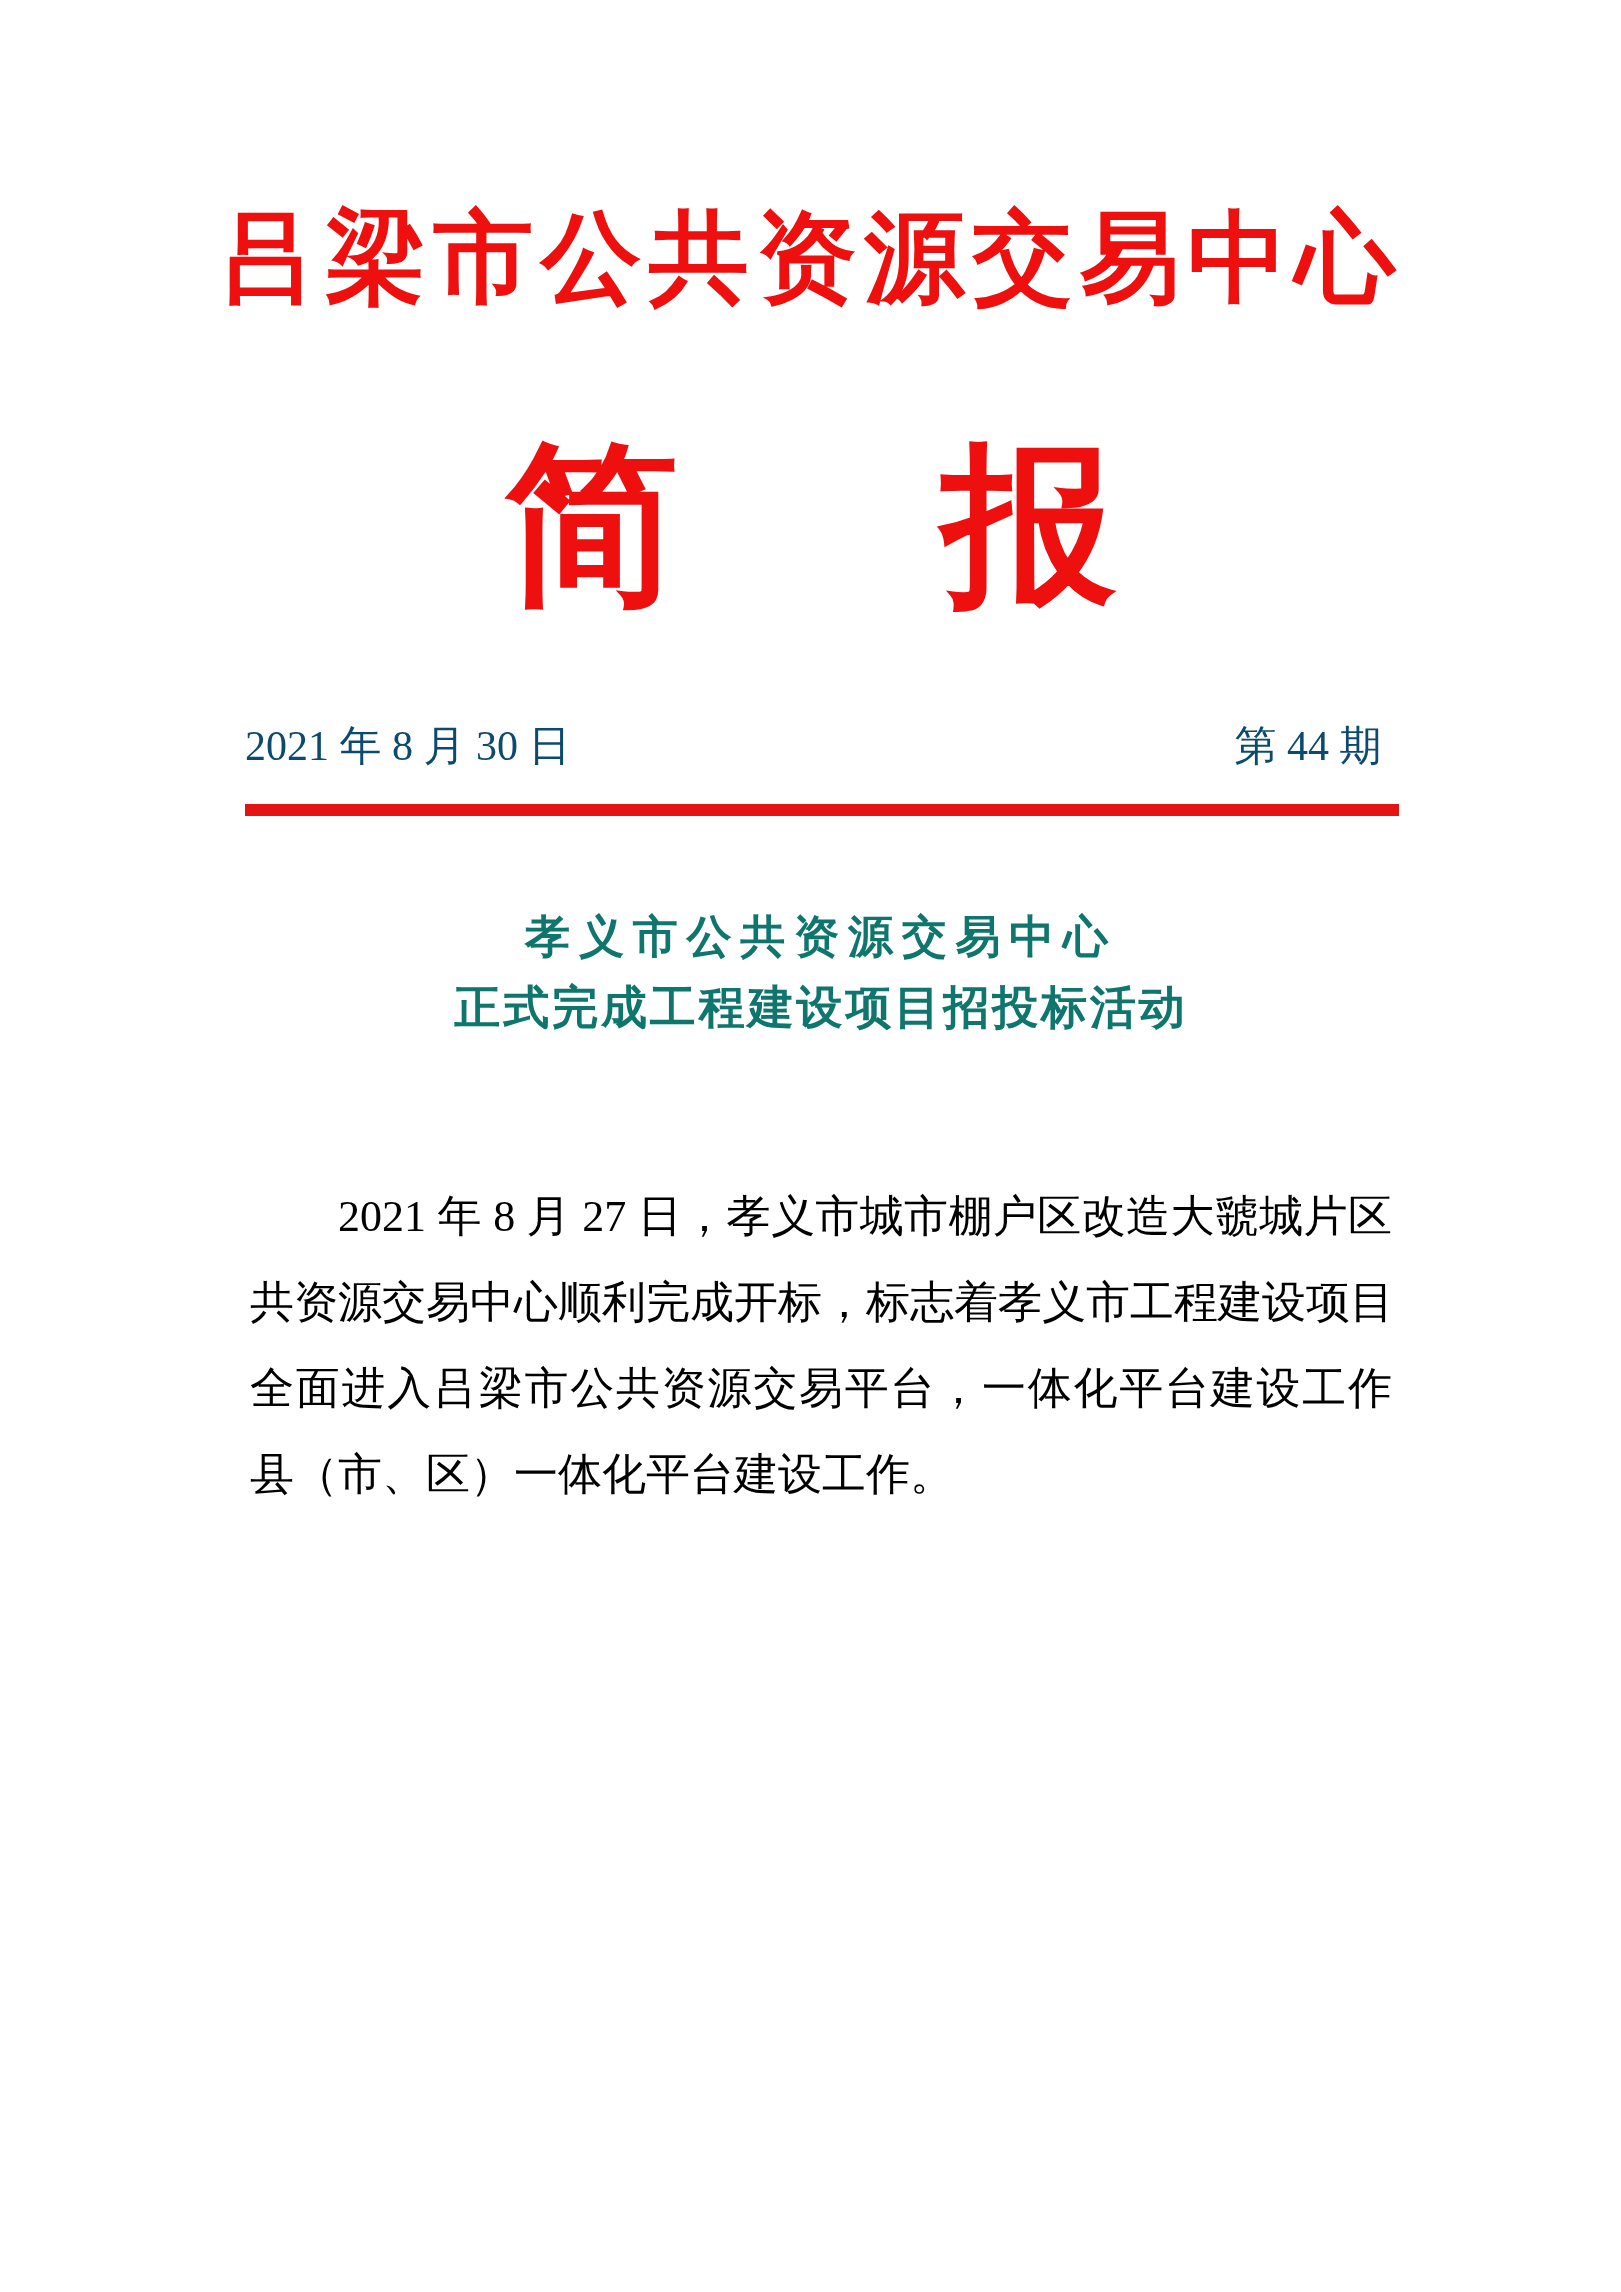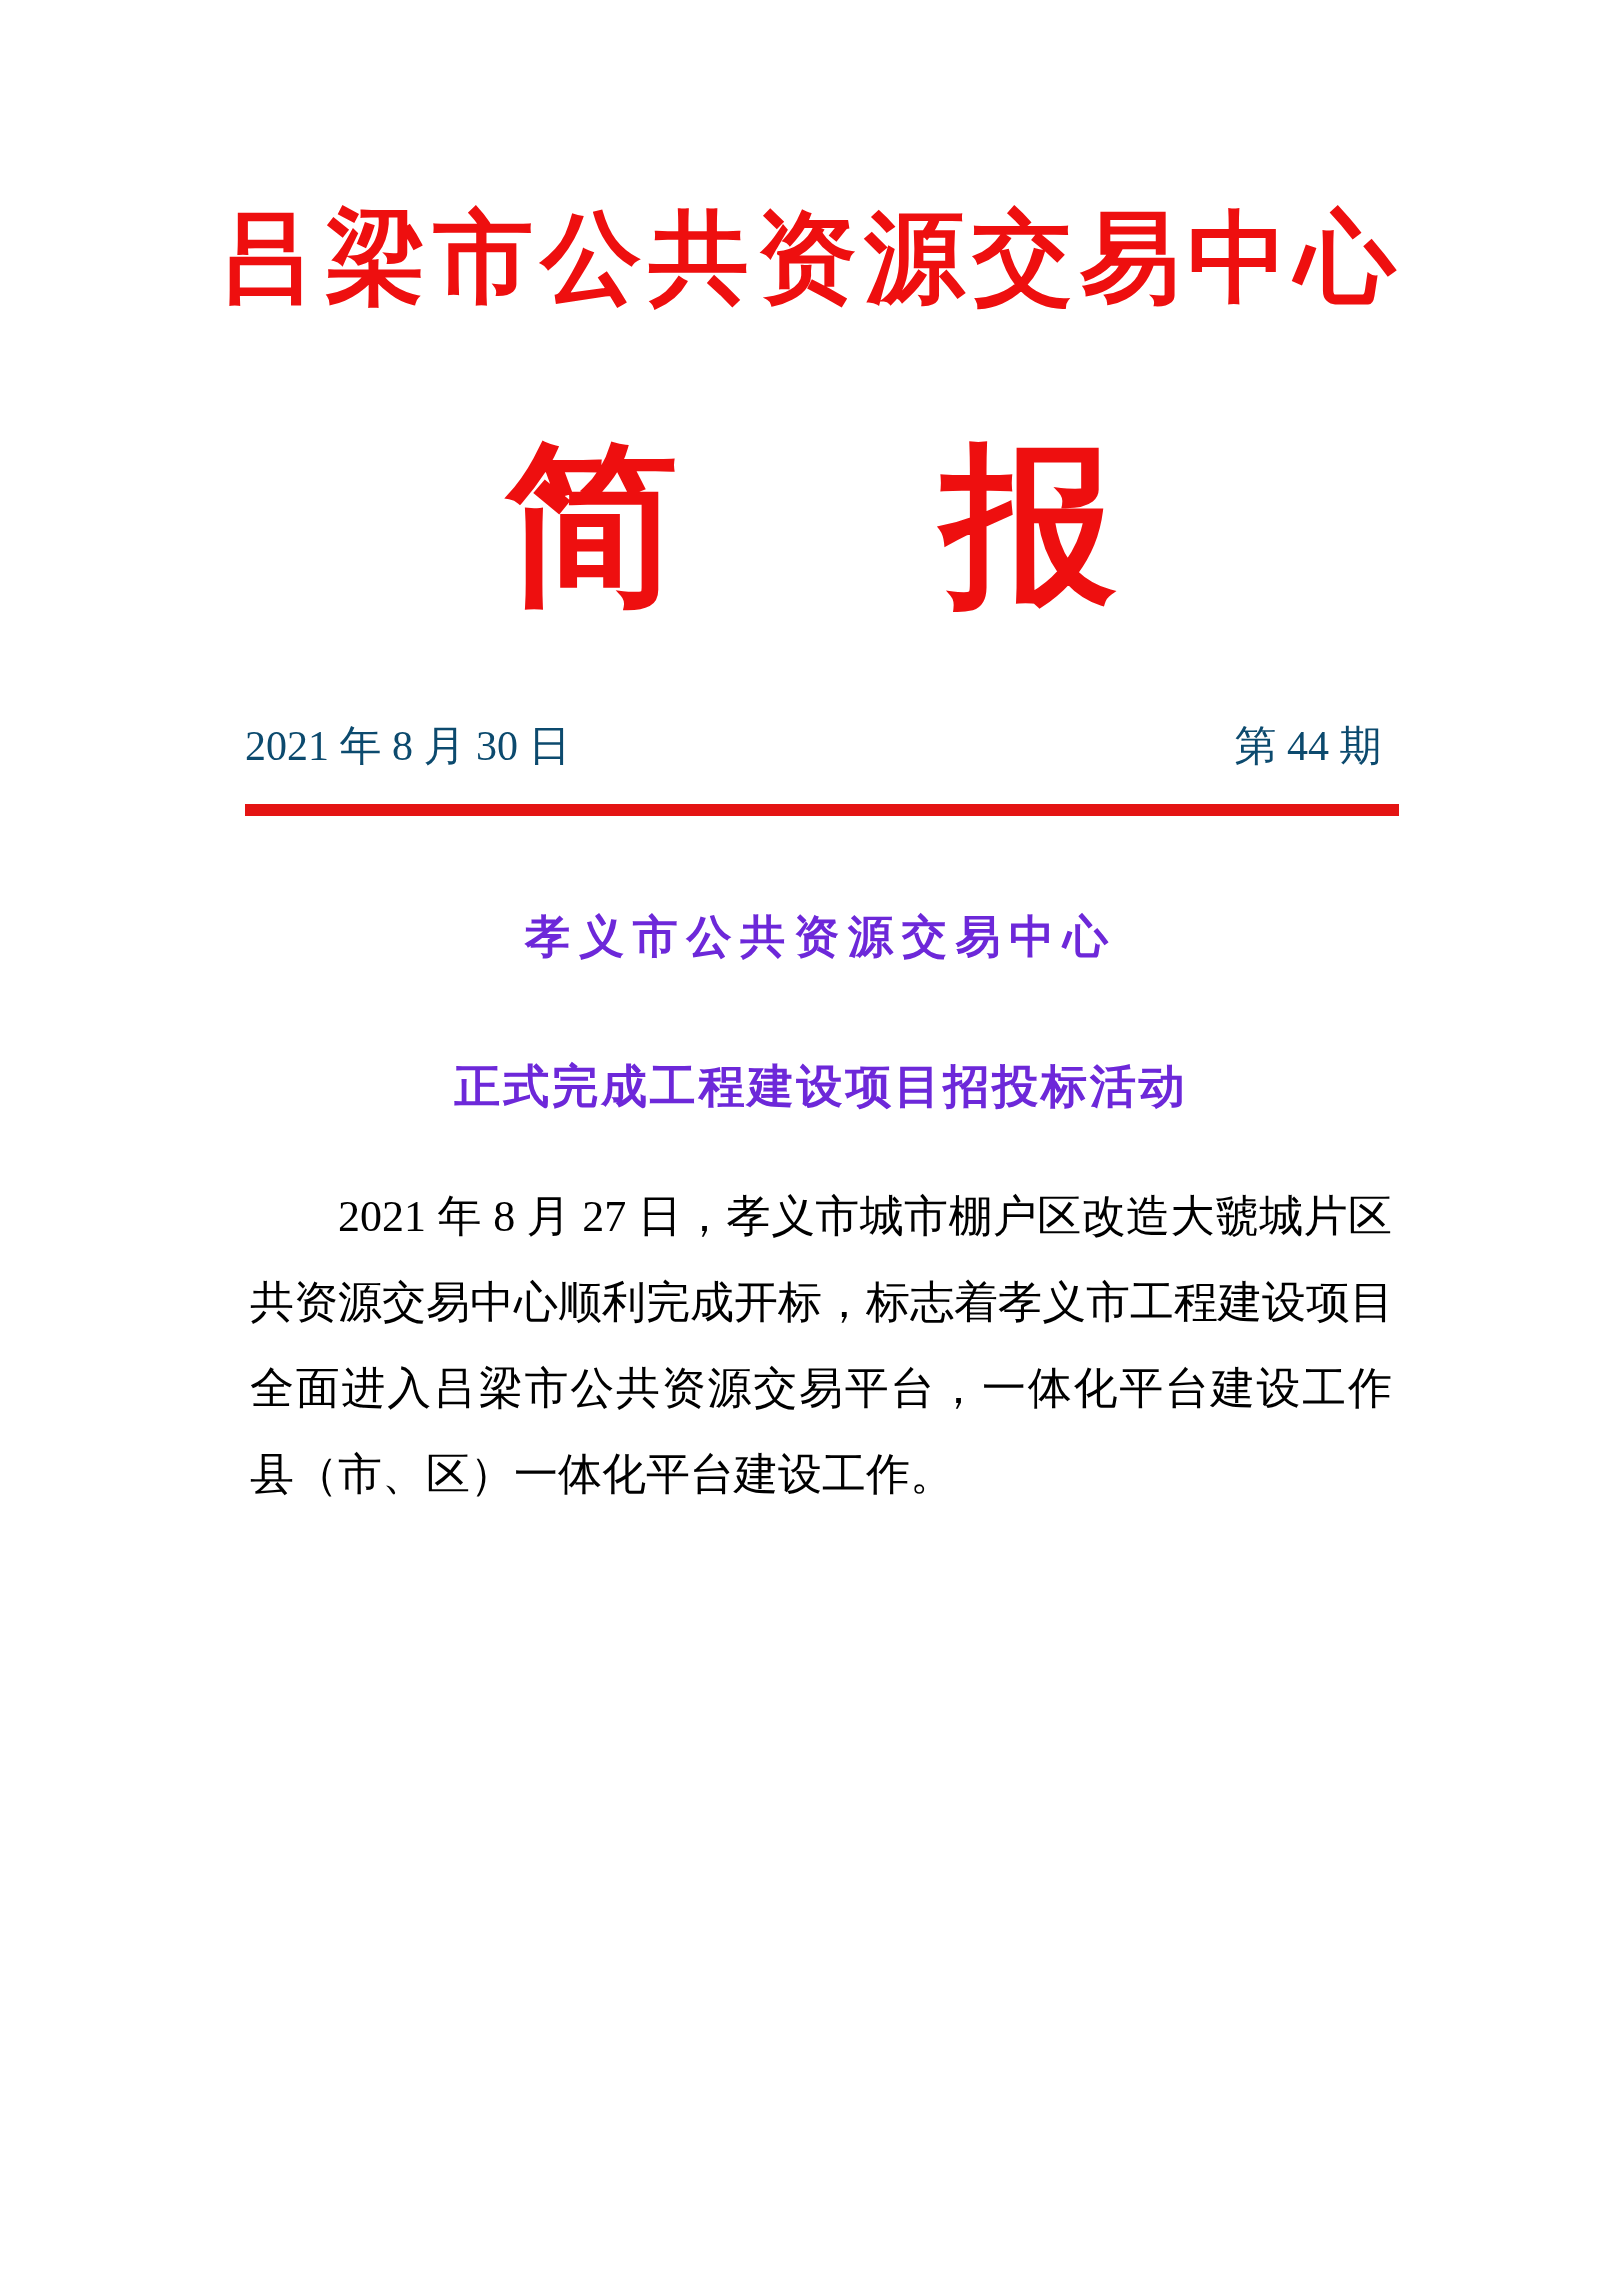--- a/index.html
+++ b/index.html
@@ -72,31 +72,31 @@
     background: #e41413;
   }
   
   .article-title {
     position: absolute;
     left: 250px;
     width: 1142px;
     text-align: center;
     font-family: "Liberation Sans", "DejaVu Sans", sans-serif;
     font-weight: bold;
-    color: #6d28d9;
+    color: #0f766e;
     white-space: nowrap;
   }
   .article-title.line1 {
     top: 910px;
     font-size: 45px;
     line-height: 53px;
     letter-spacing: 8.8px;
   }
   .article-title.line2 {
-    top: 1059px;
+    top: 980px;
     font-size: 46px;
     line-height: 55px;
     letter-spacing: 2.9px;
   }
   
   .article-body {
     position: absolute;
     top: 1174px;
     left: 250px;
     width: 1142px;

